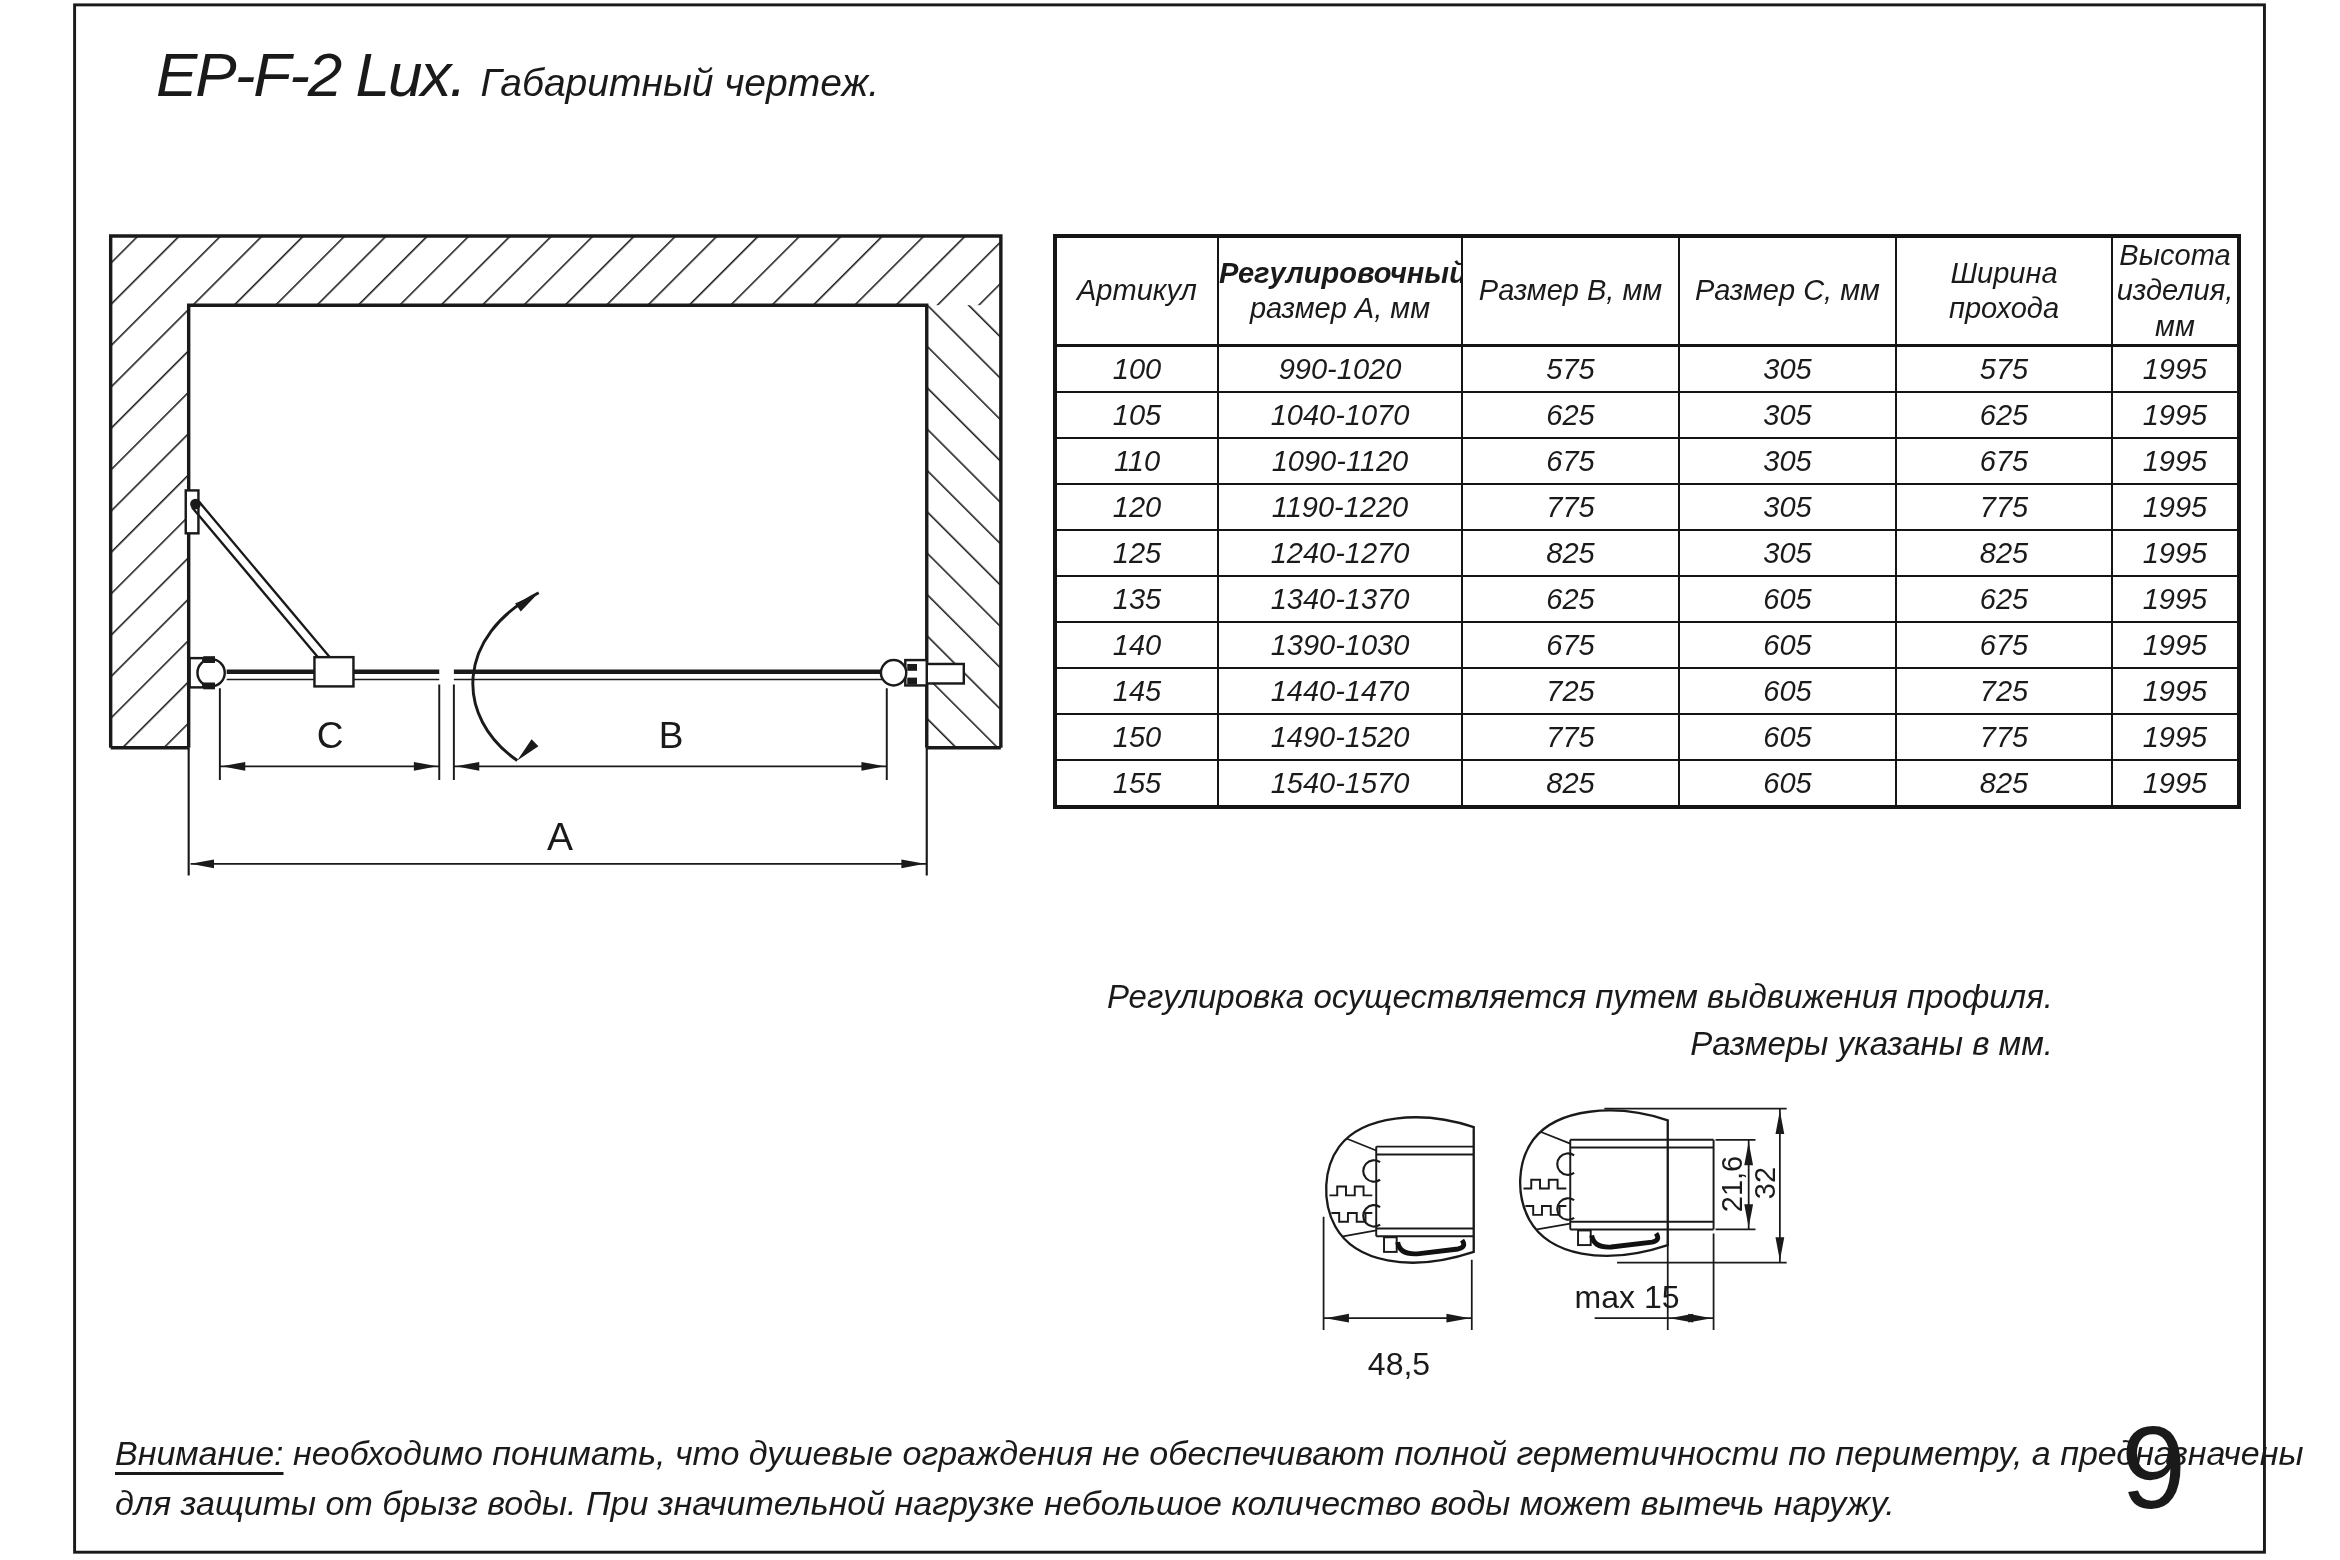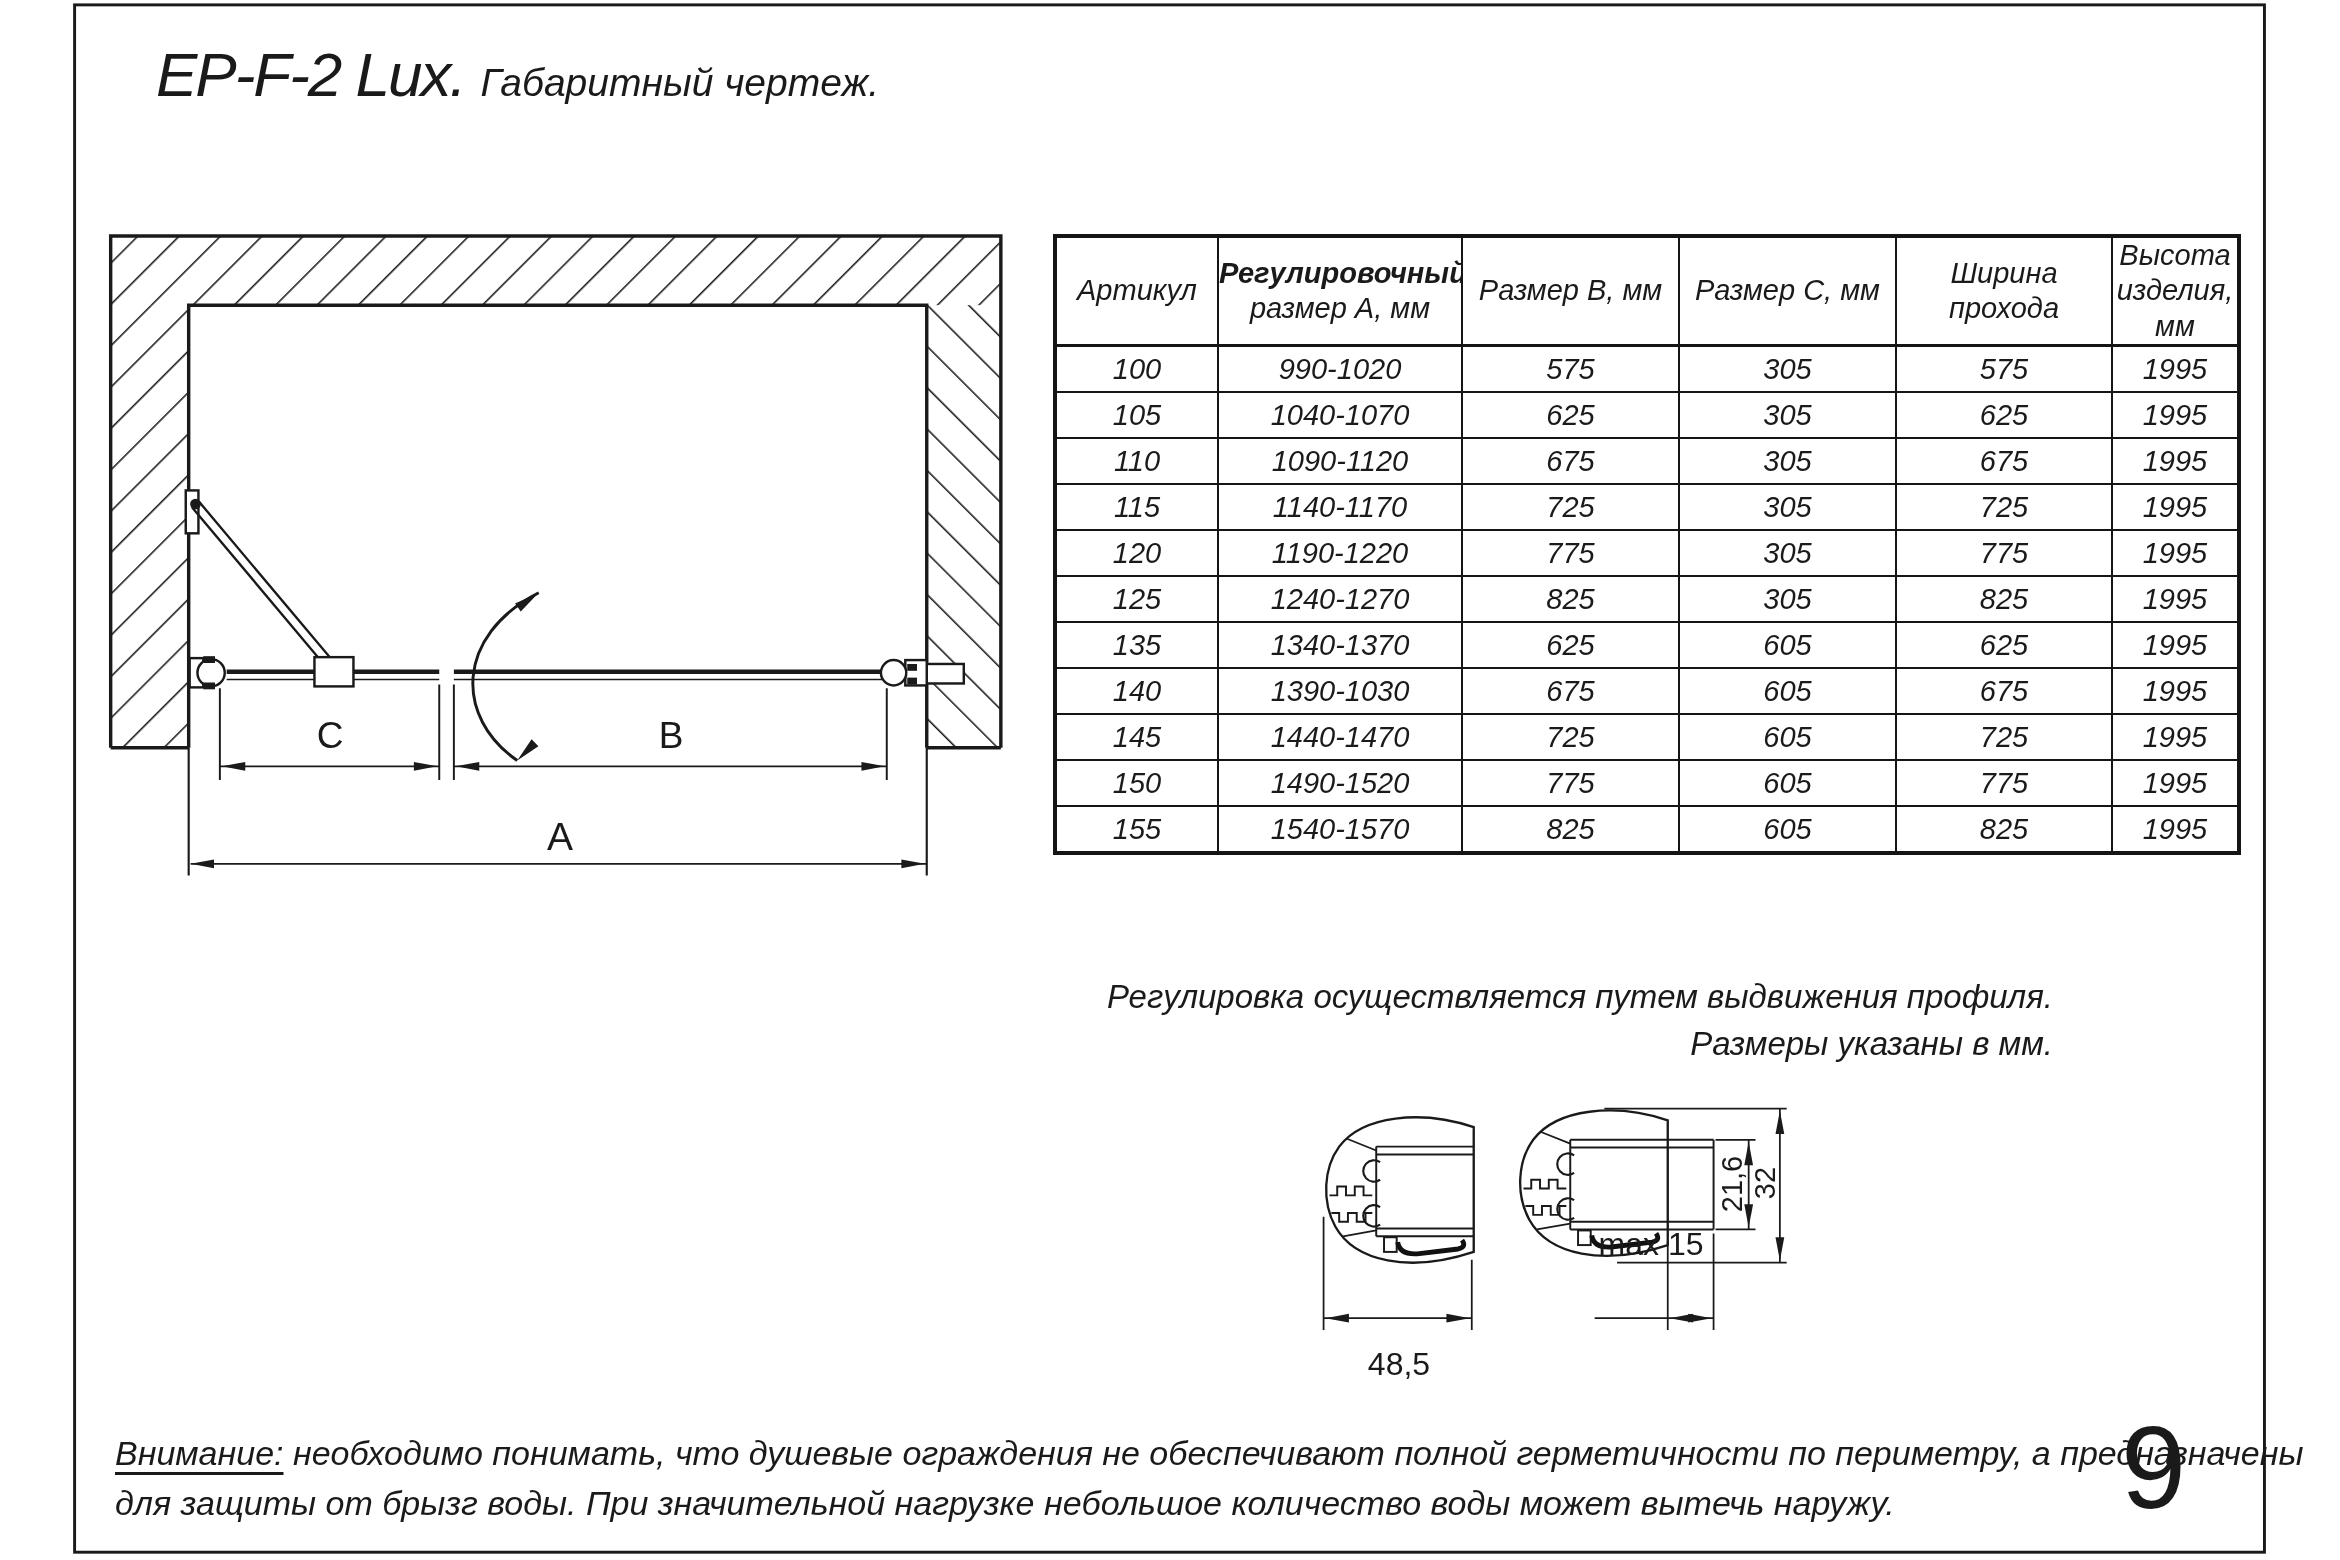--- a/index.html
+++ b/index.html
@@ -219,28 +219,20 @@
       </tr>
       <tr>
         <td>110</td>
         <td>1090-1120</td>
         <td>675</td>
         <td>305</td>
         <td>675</td>
         <td>1995</td>
       </tr>
       <tr>
-        <td>115</td>
-        <td>1140-1170</td>
-        <td>725</td>
-        <td>305</td>
-        <td>725</td>
-        <td>1995</td>
-      </tr>
-      <tr>
         <td>120</td>
         <td>1190-1220</td>
         <td>775</td>
         <td>305</td>
         <td>775</td>
         <td>1995</td>
       </tr>
       <tr>
         <td>125</td>
         <td>1240-1270</td>
@@ -291,21 +283,21 @@
       </tr>
     </tbody>
 </table>
 
 <div id="notes">
   <div>Регулировка осуществляется путем выдвижения профиля.</div>
   <div>Размеры указаны в мм.</div>
 </div>
 
 <div class="dim-label small" style="left:1399px;top:1364px;">48,5</div>
-<div class="dim-label small" style="left:1627px;top:1244px;margin-left:24px;">max 15</div>
+<div class="dim-label small" style="left:1627px;top:1297px;">max 15</div>
 <div class="dim-label rot" style="left:1732px;top:1184px;">21,6</div>
 <div class="dim-label rot" style="left:1765px;top:1183px;">32</div>
 
 <div id="warning">
   <div><span class="warn-label">Внимание:</span><span> необходимо понимать, что душевые ограждения не обеспечивают полной герметичности по периметру, а предназначены</span></div>
   <div>для защиты от брызг воды. При значительной нагрузке небольшое количество воды может вытечь наружу.</div>
 </div>
 
 <div id="page-number">9</div>
 

